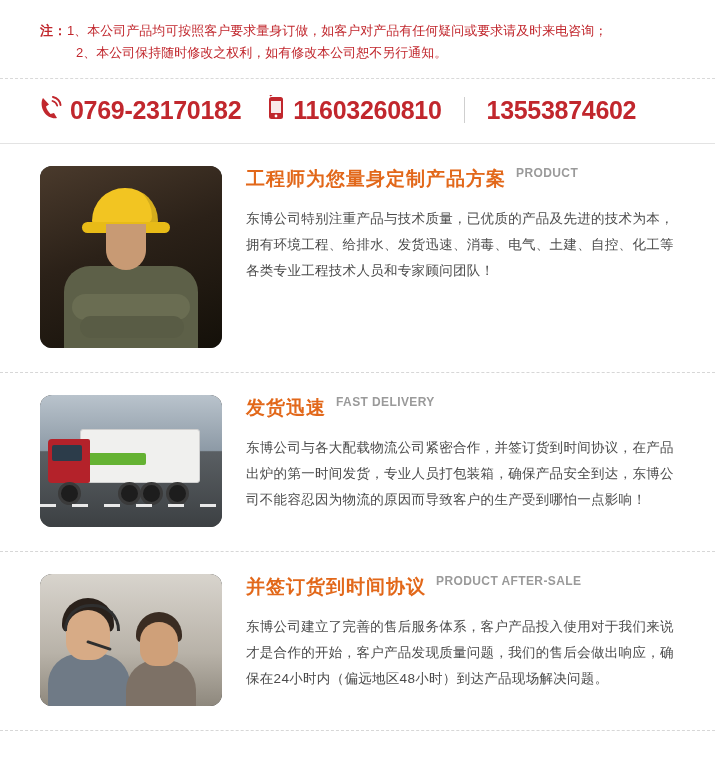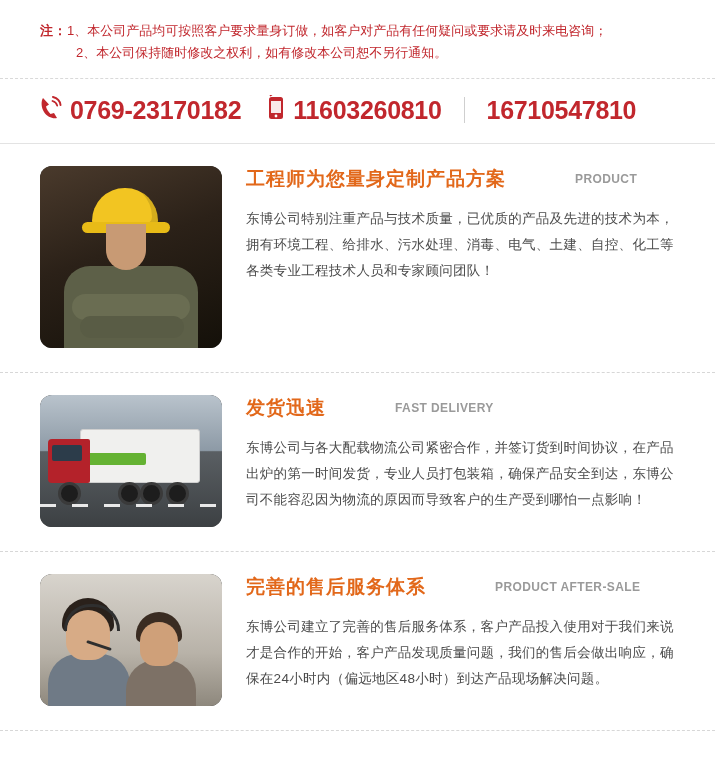--- a/index.html
+++ b/index.html
@@ -114,34 +114,33 @@
   .thumb.service {
     height: 132px;
   }
   .feature-body {
     padding-left: 24px;
     flex: 1 1 auto;
     min-width: 0;
   }
   .feature-head {
     display: flex;
-    align-items: center;
+    align-items: flex-start;
     margin-bottom: 14px;
-    gap: 47px;
   }
   .feature-title {
     font-size: 19px;
     font-weight: bold;
     color: #e2681a;
     letter-spacing: 1px;
   }
   .feature-sub {
     font-size: 12px;
     color: #9a9a9a;
-    margin-left: 22px;
+    margin-left: 10px;
     font-weight: bold;
     letter-spacing: 0.4px;
   }
   .feature-text {
     font-size: 13.5px;
     line-height: 26px;
     color: #4b4b4b;
     letter-spacing: 0.3px;
   }
 
@@ -332,21 +331,21 @@
             <circle cx="9" cy="21" r="1.4" fill="#ffffff"></circle>
             <path d="M3 1 L5.5 -1" stroke="#c1272d" stroke-width="1.6"></path>
           </svg>
         </span>
         <span class="phone-number">11603260810</span>
       </div>
 
       <div class="sep"></div>
 
       <div class="phone-item">
-        <span class="phone-number">16710547810</span>
+        <span class="phone-number">13553874602</span>
       </div>
 
     </div>
   </div>
 
   <div class="feature">
     <div class="thumb">
       <div class="art">
         <div class="worker-bg"></div>
         <div class="worker-body"></div>
@@ -355,21 +354,21 @@
         <div class="worker-face"></div>
         <div class="worker-arm"></div>
         <div class="worker-arm2"></div>
       </div>
     </div>
     <div class="feature-body">
       <div class="feature-head">
         <span class="feature-title">工程师为您量身定制产品方案</span>
         <span class="feature-sub">PRODUCT</span>
       </div>
-      <div class="feature-text">东博公司特别注重产品与技术质量，已优质的产品及先进的技术为本，拥有环境工程、给排水、污水处理、消毒、电气、土建、自控、化工等各类专业工程技术人员和专家顾问团队！</div>
+      <div class="feature-text">东博公司特别注重产品与技术质量，已优质的产品及先进的技术为本，拥有环境工程、给排水、发货迅速、消毒、电气、土建、自控、化工等各类专业工程技术人员和专家顾问团队！</div>
     </div>
   </div>
 
   <div class="feature">
     <div class="thumb delivery">
       <div class="art">
         <div class="truck-bg"></div>
         <div class="truck-trailer"></div>
         <div class="truck-stripe"></div>
         <div class="truck-cab"></div>
@@ -400,21 +399,21 @@
         <div class="headset" style="left:24px; top:30px;"></div>
         <div class="mic" style="left:46px; top:70px;"></div>
 
         <div class="agent-body" style="left:86px; top:86px; width:70px; height:46px; background:#7d7166;"></div>
         <div class="agent-hair" style="left:96px; top:38px; width:46px; height:30px; background:#3a2c22;"></div>
         <div class="agent-head" style="left:100px; top:48px; width:38px; height:44px; background:#cfa079;"></div>
       </div>
     </div>
     <div class="feature-body">
       <div class="feature-head">
-        <span class="feature-title">完善的售后服务体系</span>
+        <span class="feature-title">并签订货到时间协议</span>
         <span class="feature-sub">PRODUCT AFTER-SALE</span>
       </div>
       <div class="feature-text">东博公司建立了完善的售后服务体系，客户产品投入使用对于我们来说才是合作的开始，客户产品发现质量问题，我们的售后会做出响应，确保在24小时内（偏远地区48小时）到达产品现场解决问题。</div>
     </div>
   </div>
 
   <div class="footer-spacer"></div>
 </div>
 
 </body></html>

